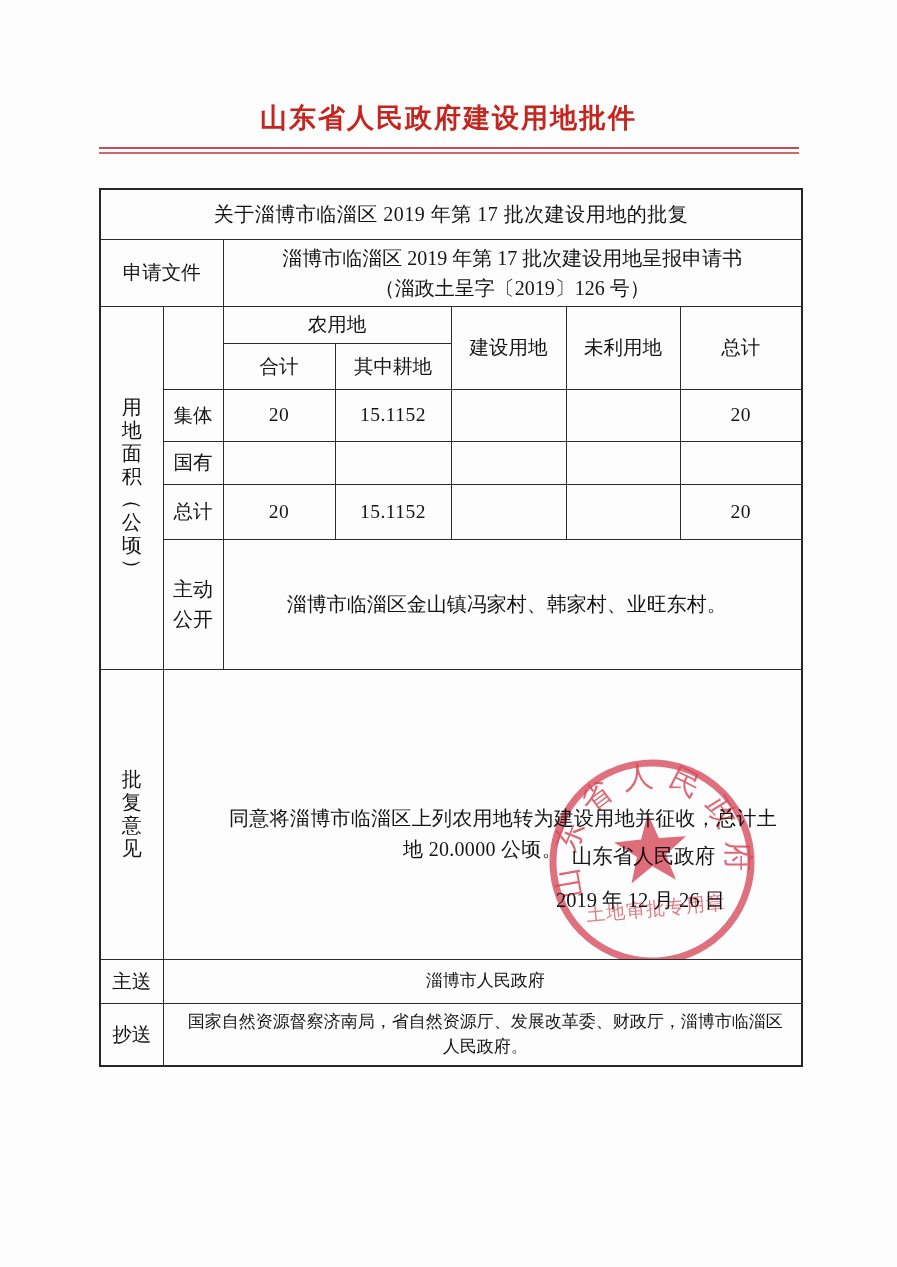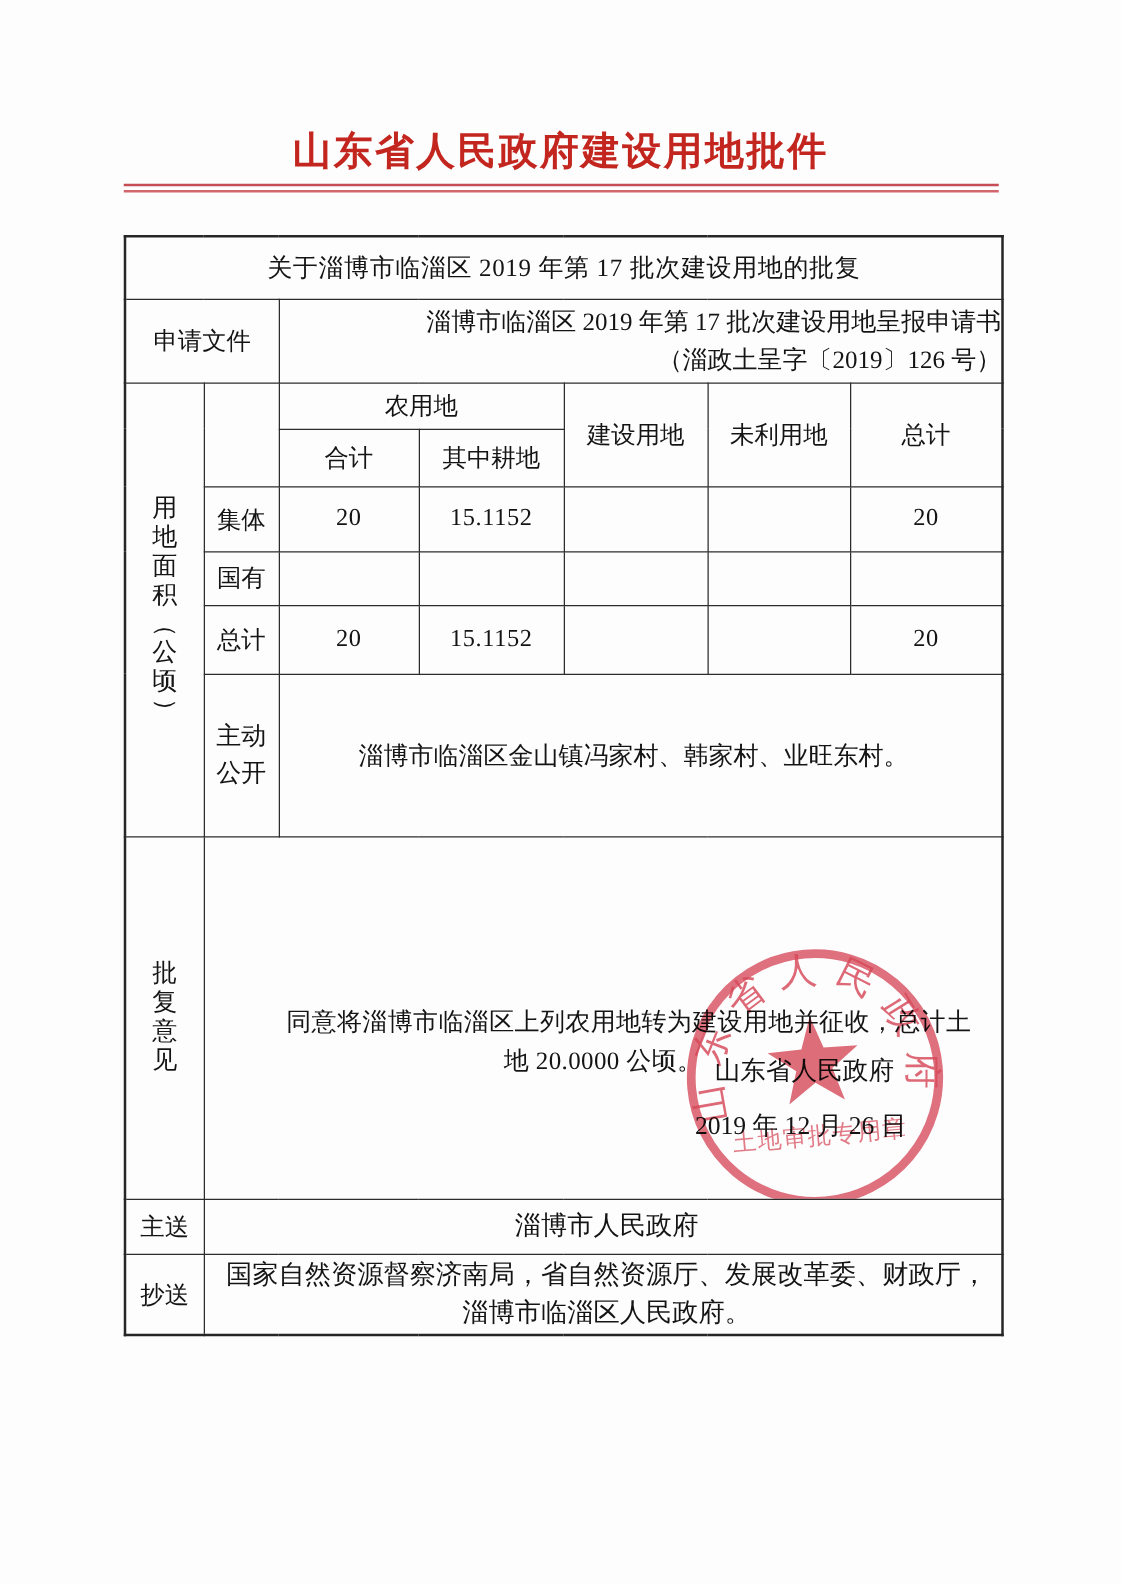--- a/index.html
+++ b/index.html
@@ -2,21 +2,21 @@
 <html><head>
 <meta charset="utf-8">
 <style>
   html,body{margin:0;padding:0;background:#ffffff;}
   .page{
     position:relative;width:897px;height:1267px;background:#fdfdfe;
     font-family:"Liberation Serif","DejaVu Serif",serif;color:#141414;overflow:hidden;
   }
   .doc-title{
     position:absolute;top:100px;left:0;width:100%;text-align:center;
-    font-size:31px;font-weight:bold;letter-spacing:2px;color:#c3261e;
+    font-size:27px;font-weight:bold;letter-spacing:2px;color:#c3261e;
   }
   .red-rule{
     position:absolute;left:99px;top:147px;width:700px;height:3px;
     border-top:2.5px solid #c44d56;border-bottom:2px solid #d2666e;
   }
   .meta-row{
     position:absolute;left:99px;top:158px;width:700px;
     display:flex;justify-content:space-between;align-items:flex-start;
     font-size:19.5px;
   }
@@ -30,41 +30,41 @@
   }
   table.main td{
     border:1.5px solid #2c2c2c;text-align:center;vertical-align:middle;
     padding:0;overflow:hidden;
   }
   tr.rA{height:50px} tr.rB{height:67px} tr.rC{height:37px} tr.rD{height:46px}
   tr.rE{height:52px} tr.rF{height:43px} tr.rG{height:55px} tr.rH{height:130px}
   tr.rI{height:290px} tr.rJ{height:44px} tr.rK{height:63px}
 
   .subject{font-size:20px;letter-spacing:.5px;margin-left:48px;}
-  .app-line{line-height:1.5;font-size:20px;text-align:right;}
+  .app-line{line-height:1.5;font-size:20px;}
   .vlabel{display:inline-block;font-size:20px;line-height:1.18;}
   .vlabel div{height:23px;line-height:23px;text-align:center;}
   .vlabel div.rot{transform:rotate(90deg);}
   .two-char-wrap{display:inline-block;width:44px;line-height:1.5;font-size:20px;}
   .num{font-size:19.5px;letter-spacing:.5px;}
   td.left-cell{text-align:left;}
   .land-text{padding-left:15px;padding-right:26px;font-size:20px;}
 
   td.approval-cell{position:relative;text-align:left;vertical-align:top;}
   .approval-text{
     margin:40px 14px 0 16px;width:606px;font-size:20px;line-height:1.55;
     text-indent:2.05em;letter-spacing:.3px;text-align:center;
   }
   .sig-name{position:absolute;left:330px;top:172px;width:300px;text-align:center;font-size:20.5px;}
   .sig-date{position:absolute;left:322px;top:216px;width:310px;text-align:center;font-size:20.5px;}
   .seal{
     position:absolute;left:373px;top:77px;width:230px;height:230px;
     transform:rotate(-5deg);mix-blend-mode:multiply;opacity:.92;
   }
-  .send-text{padding-left:16px;padding-right:10px;font-size:21px;line-height:1.5;}
+  .send-text{padding-left:16px;padding-right:10px;font-size:17px;line-height:1.5;}
 </style>
 </head>
 <body>
 
 <div class="page">
 
   <div class="doc-title">山东省人民政府建设用地批件</div>
 
   <div class="red-rule"></div>
 

